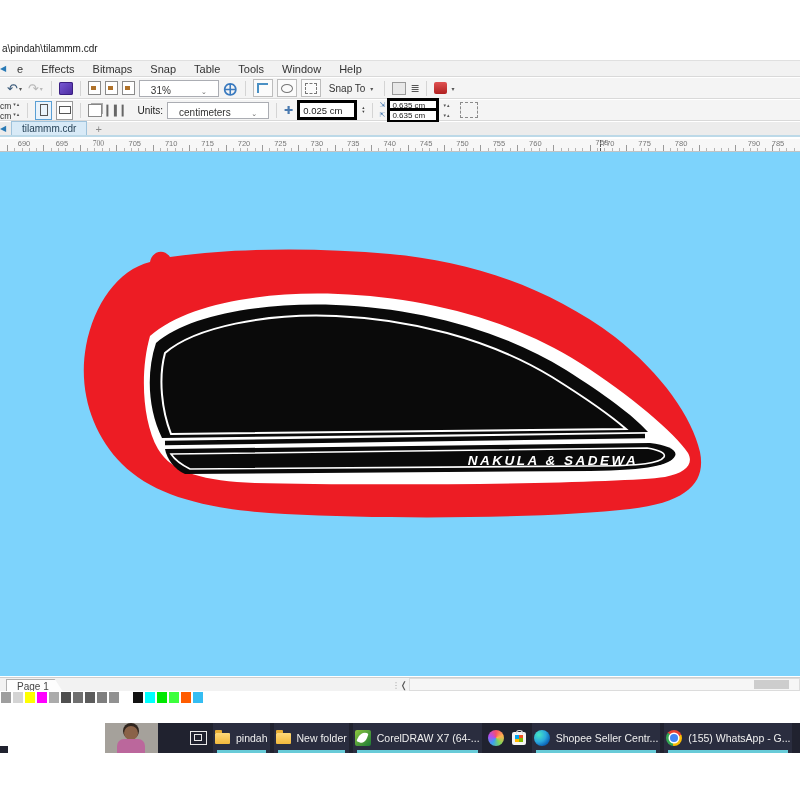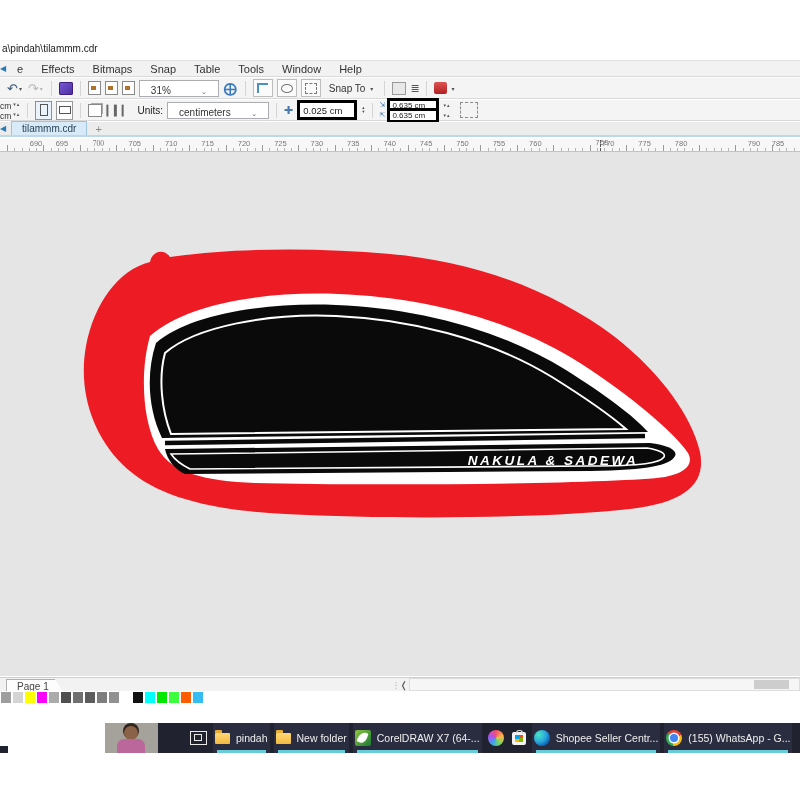--- a/index.html
+++ b/index.html
@@ -71,21 +71,21 @@
   
   .ruler{top:139px;height:13px;background:#f7f7f7;border-bottom:1px solid #c3c3c3;
          background-image:
            repeating-linear-gradient(to right,#9a9a9a 0 1px,transparent 1px 36.42px),
            repeating-linear-gradient(to right,#b5b5b5 0 1px,transparent 1px 7.284px);
          background-size:800px 6px,800px 3px;background-position:7px bottom,7px bottom;background-repeat:no-repeat}
   .ruler-label{position:absolute;top:0;font-size:7.5px;color:#777;transform:translateX(-50%)}
   .ruler-marker{position:absolute;top:1px;height:11px;width:1px;border-left:1px dashed #555}
 
   
-  .canvas{top:152px;height:524px;background:#e5e5e5}
+  .canvas{top:152px;height:524px;background:#7dd3fc}
 
   
   .pagebar{top:677px;height:14px;background:#f2f2f2;border-top:1px solid #cfcfcf;font-size:10px}
   .pagetab{position:absolute;left:6px;top:1px;height:12px;background:#fdfdfd;border:1px solid #b0b0b0;
            display:flex;align-items:center;padding:0 14px 0 10px;color:#444;
            clip-path:polygon(0 0,calc(100% - 9px) 0,100% 100%,0 100%)}
   .splitter{position:absolute;left:392px;top:3px;color:#9a9a9a;font-size:8px;letter-spacing:0}
   .hsb-left{position:absolute;left:400px;top:2px;color:#555;font-size:9px}
   .hsb-track{position:absolute;left:409px;top:0;width:391px;height:13px;background:#f6f6f6;border:1px solid #dcdcdc;box-sizing:border-box}
   .hsb-thumb{position:absolute;left:344px;top:1px;width:35px;height:9px;background:#cdcdcd}
@@ -238,21 +238,21 @@
 </div>
 
 <div class="row tabrow">
   <span class="scroll-arrow" style="margin-bottom:2px">◀</span>
   <span class="doctab">tilammm.cdr</span>
   <span class="newtab">+</span>
 </div>
 
 <div class="row ruler" id="ruler">
   <span class="ruler-marker" style="left:600px"></span>
-<span class="ruler-label" style="left: 36px;">690</span>
+<span class="ruler-label" style="left: 24px;">690</span>
     <span class="ruler-label" style="left: 61.92px;">695</span>
     <span class="ruler-label" style="left: 98.34px; font-family: Liberation Serif, serif;">700</span>
     <span class="ruler-label" style="left: 134.76px;">705</span>
     <span class="ruler-label" style="left: 171.18px;">710</span>
     <span class="ruler-label" style="left: 207.6px;">715</span>
     <span class="ruler-label" style="left: 244.02px;">720</span>
     <span class="ruler-label" style="left: 280.44px;">725</span>
     <span class="ruler-label" style="left: 316.86px;">730</span>
     <span class="ruler-label" style="left: 353.28px;">735</span>
     <span class="ruler-label" style="left: 389.7px;">740</span>

